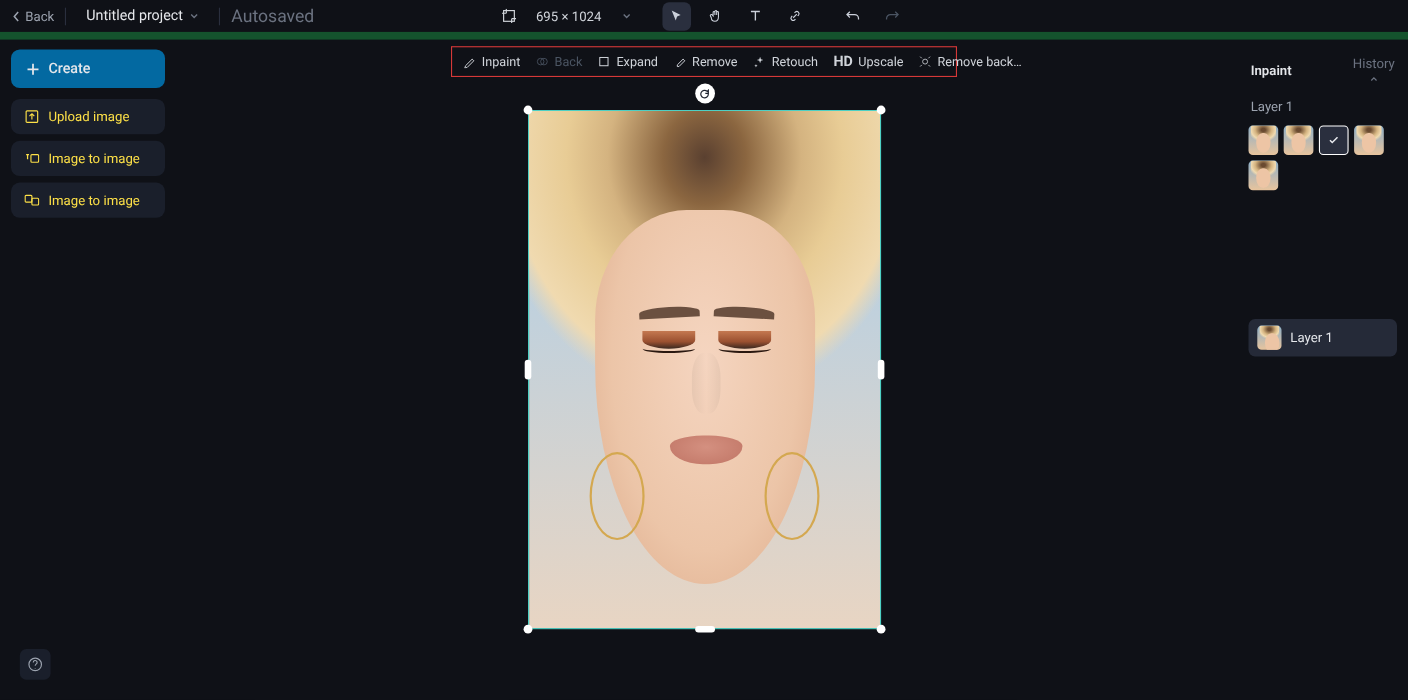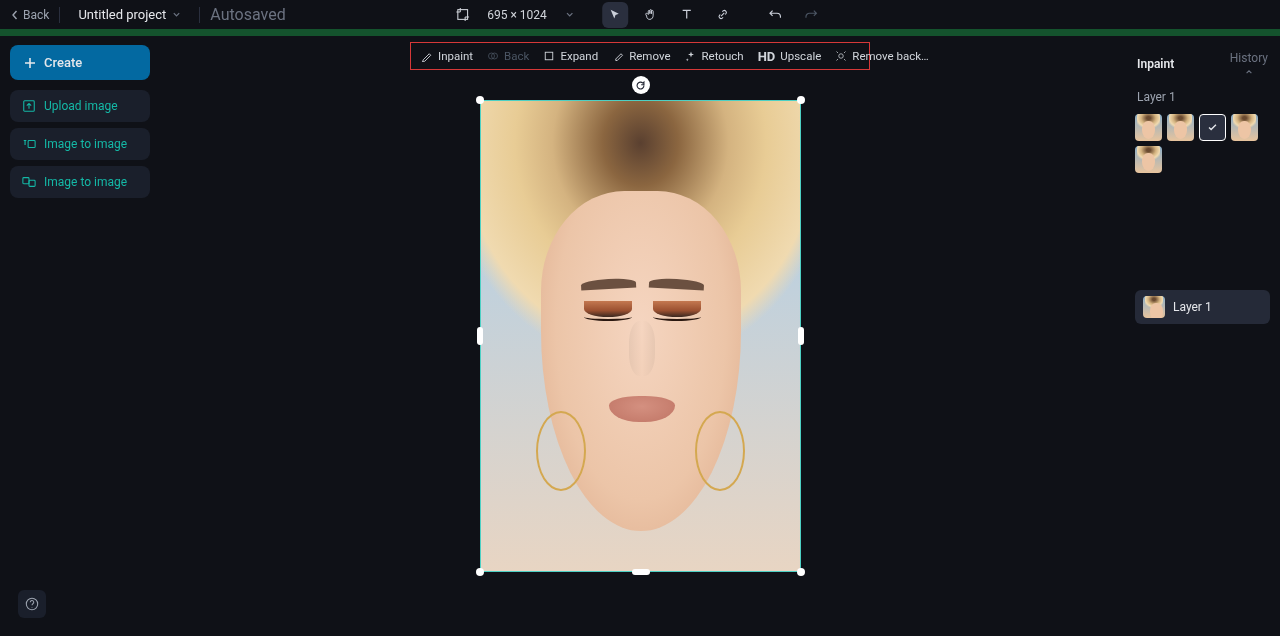--- a/index.html
+++ b/index.html
@@ -123,21 +123,21 @@
 .side-item {
   background: #1a1f2b;
   padding: 9px 12px;
   border-radius: 8px;
   font-size: 12px;
   display: flex;
   align-items: center;
   gap: 8px;
   cursor: pointer;
   margin-bottom: 6px;
-  color: #14b8a6;
+  color: #fde047;
 }
 
 
 .edit-toolbar {
   position: absolute;
   top: 42px;
   left: 410px;
   width: 460px;
   height: 28px;
   border: 1.5px solid #d63838;

